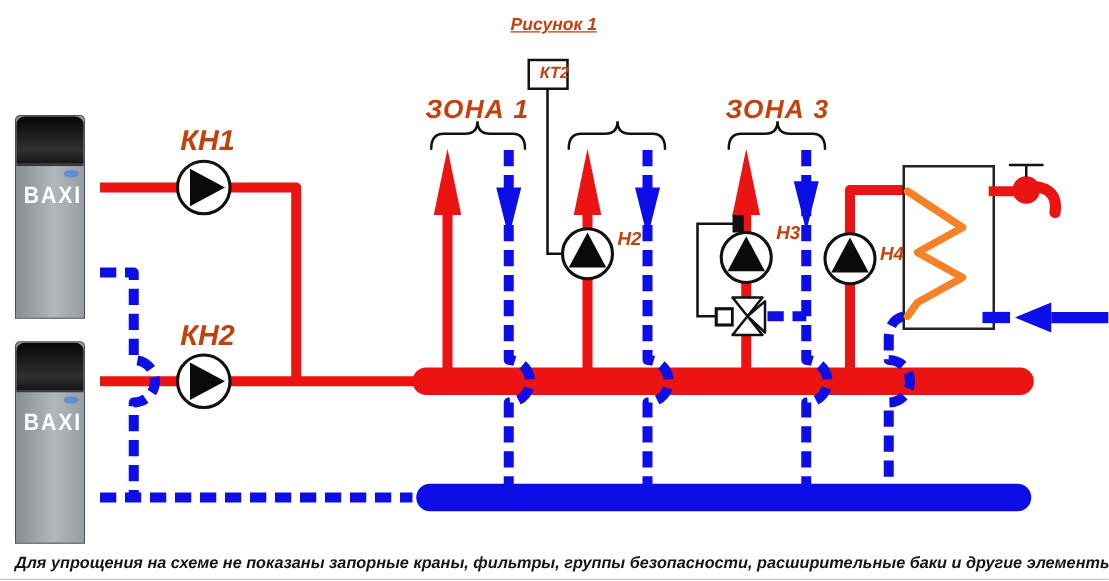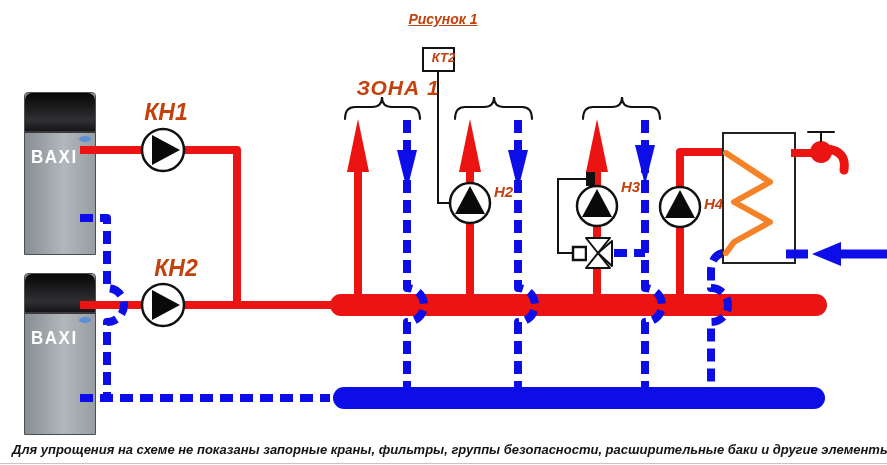--- a/index.html
+++ b/index.html
@@ -18,22 +18,22 @@
   .pb-main{stroke:var(--return-blue,#0d0de8);stroke-width:22;stroke-linecap:round}
   .fb{fill:var(--return-blue,#0d0de8)}
   .ink{stroke:var(--line-ink,#111);stroke-width:2;fill:none;stroke-linecap:round}
   .pump{fill:#fff;stroke:var(--line-ink,#111);stroke-width:2.5}
   .tri{fill:#0a0a0a}
   .valve{fill:#fff;stroke:var(--line-ink,#111);stroke-width:2;stroke-linejoin:round}
   .coil{stroke:var(--coil-orange,#f58226);stroke-width:6;fill:none;stroke-linejoin:round;stroke-linecap:round}
   .tank{fill:#fff;stroke:#222;stroke-width:2}
 
   
-  .boiler{position:absolute;width:72px;background:linear-gradient(90deg,#878d92,#b2b7bb 55%,#989ea3);
-          border:1px solid #4a4f53;border-radius:4px 4px 0 0;box-sizing:border-box;margin-left:12px;}
+  .boiler{position:absolute;width:56px;background:linear-gradient(90deg,#878d92,#b2b7bb 55%,#989ea3);
+          border:1px solid #4a4f53;border-radius:4px 4px 0 0;box-sizing:border-box;}
   .boiler-top{height:38px;background:linear-gradient(180deg,#060606,#303033 72%,#151517);
           border-radius:7px 7px 0 0;border-bottom:2px solid #3a3a3d;}
   .boiler-logo{position:absolute;left:6px;top:54px;color:#fff;font-weight:bold;font-size:17px;
           letter-spacing:1.5px;transform:scaleY(1.12);}
   .boiler-badge{position:absolute;right:4px;top:43px;width:12px;height:6px;border-radius:50%;
           background:#5c8fd8;}
 
   
   .lbl{position:absolute;color:#c2410c;font-style:italic;font-weight:bold;white-space:nowrap;}
   .lbl-title{left:443px;top:11px;transform:translateX(-50%);font-size:14px;text-decoration:underline;}
@@ -167,23 +167,24 @@
     <polygon class="fb" points="645,185 635,145 655,145"></polygon>
 
     <path class="ink" d="M345 119 Q345 107 355 107 L372 107 Q382 107 382 97 Q382 107 392 107 L410 107 Q420 107 420 119"></path>
     <path class="ink" d="M455 119 Q455 107 465 107 L484 107 Q494 107 494 97 Q494 107 504 107 L522 107 Q532 107 532 119"></path>
     <path class="ink" d="M583 119 Q583 107 593 107 L612 107 Q622 107 622 97 Q622 107 632 107 L650 107 Q660 107 660 119"></path>
   </svg>
 
   <div class="lbl lbl-title">Рисунок 1</div>
 
   <div class="lbl lbl-kh" style="left:166px;top:99px;">КН1</div>
-  <div class="lbl lbl-kh" style="left:176px;top:255px;text-align:right;">КН2</div>
+  <div class="lbl lbl-kh" style="left:166px;top:255px;text-align:right;">КН2</div>
 
-  <div class="lbl lbl-zone" style="left:382px;margin-left:16px;">ЗОНА 1</div>
+  <div class="lbl lbl-zone" style="left:382px;">ЗОНА 1</div>
+  <div class="lbl lbl-zone" style="left:622px;">ЗОНА 3</div>
 
   <div class="lbl lbl-kt2">КТ2</div>
 
   <div class="lbl lbl-h" style="left:494px;top:183px;">Н2</div>
   <div class="lbl lbl-h" style="left:621px;top:178px;">Н3</div>
   <div class="lbl lbl-h" style="left:704px;top:195px;">Н4</div>
 
 
   <div class="lbl lbl-caption">Для упрощения на схеме не показаны запорные краны, фильтры, группы безопасности, расширительные баки и другие элементы.</div>
   <div class="bottom-rule"></div>

